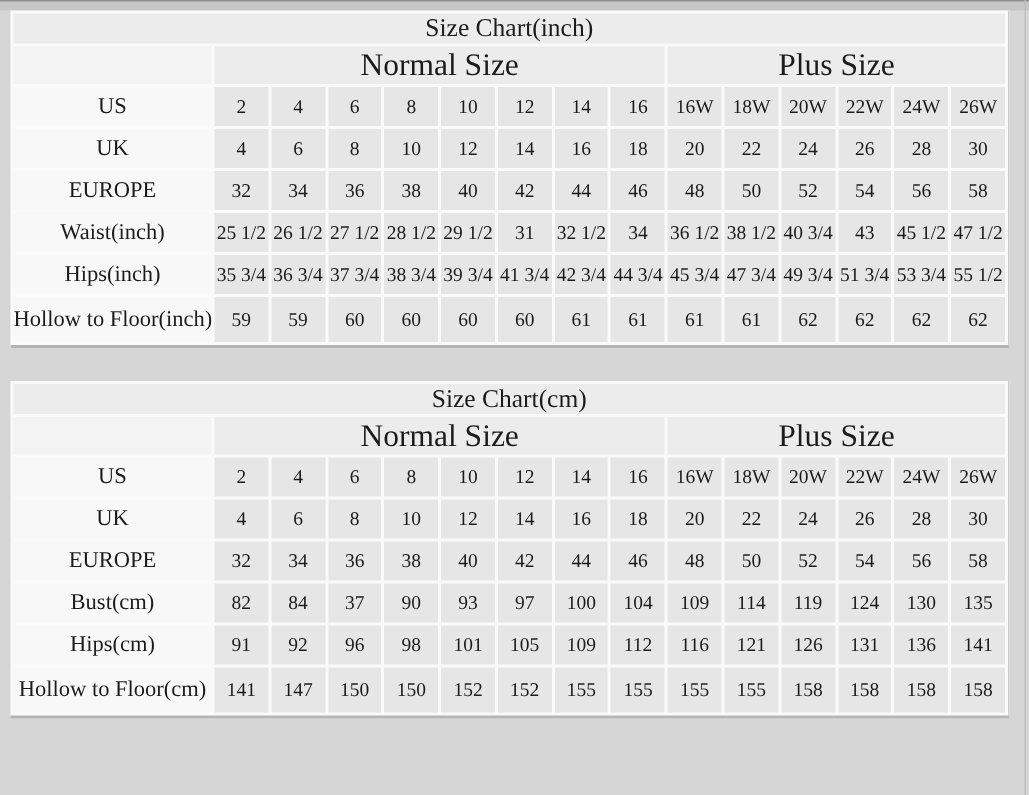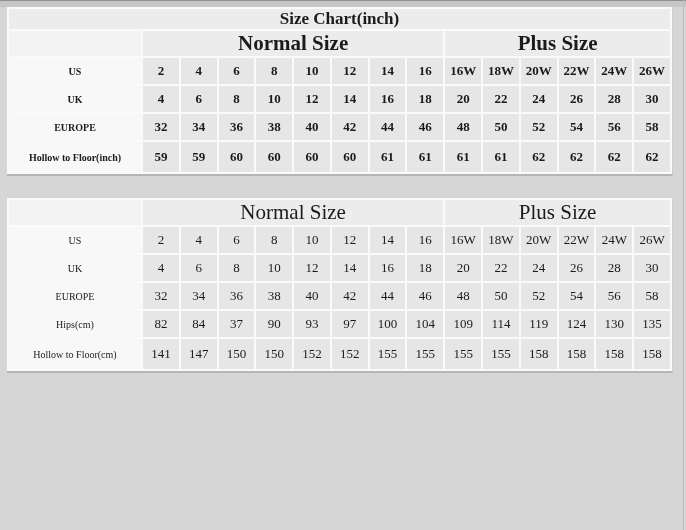--- a/index.html
+++ b/index.html
@@ -16,41 +16,41 @@
     background:#c6c6c6; border-top:1px solid #8f8f8f; box-sizing:border-box;
   }
   .right-edge {
     position:absolute; top:0; right:2px; width:1px; height:530px;
     background:#bdbdbd;
   }
   .page {
     position:absolute; top:7px; left:7px; width:672px;
   }
   section.size-table { display:block; }
-  section.size-table:first-of-type { margin-bottom:22px;font-weight:bold; }
+  section.size-table:first-of-type { margin-bottom:22px; }
   table {
     border-collapse:separate;
     border-spacing:2px;
     table-layout:fixed;
     width:666px;
     background:#fafafa;
     border-bottom:2px solid #b5b5b5;
     border-right:1px solid #cfcfcf;
   }
   td {
     vertical-align:middle;
     text-align:center;
     padding:0;
     white-space:nowrap;
     overflow:hidden;
   }
   td.title   { background:#ececec; font-size:17px; height:20px; }
   td.group   { background:#ececec; font-size:21px; height:20px; }
   td.corner  { background:#f3f3f3; }
-  td.rowlabel{ background:#f8f8f8; font-size:10px; }
+  td.rowlabel{ background:#f8f8f8; font-size:15px; }
   td.cell    { background:#e6e6e6; font-size:13px; }
   tr.data td { height:26px; }
   tr.last td { height:30px; }
 </style>
 </head>
 <body>
 
 <div class="top-edge"></div>
 <div class="right-edge"></div>
 
@@ -126,20 +126,54 @@
             <td class="cell">40</td>
             <td class="cell">42</td>
             <td class="cell">44</td>
             <td class="cell">46</td>
             <td class="cell">48</td>
             <td class="cell">50</td>
             <td class="cell">52</td>
             <td class="cell">54</td>
             <td class="cell">56</td>
             <td class="cell">58</td>
+          </tr>
+          <tr class="data">
+            <td class="rowlabel">Waist(inch)</td>
+            <td class="cell">25 1/2</td>
+            <td class="cell">26 1/2</td>
+            <td class="cell">27 1/2</td>
+            <td class="cell">28 1/2</td>
+            <td class="cell">29 1/2</td>
+            <td class="cell">31</td>
+            <td class="cell">32 1/2</td>
+            <td class="cell">34</td>
+            <td class="cell">36 1/2</td>
+            <td class="cell">38 1/2</td>
+            <td class="cell">40 3/4</td>
+            <td class="cell">43</td>
+            <td class="cell">45 1/2</td>
+            <td class="cell">47 1/2</td>
+          </tr>
+          <tr class="data">
+            <td class="rowlabel">Hips(inch)</td>
+            <td class="cell">35 3/4</td>
+            <td class="cell">36 3/4</td>
+            <td class="cell">37 3/4</td>
+            <td class="cell">38 3/4</td>
+            <td class="cell">39 3/4</td>
+            <td class="cell">41 3/4</td>
+            <td class="cell">42 3/4</td>
+            <td class="cell">44 3/4</td>
+            <td class="cell">45 3/4</td>
+            <td class="cell">47 3/4</td>
+            <td class="cell">49 3/4</td>
+            <td class="cell">51 3/4</td>
+            <td class="cell">53 3/4</td>
+            <td class="cell">55 1/2</td>
           </tr>
           <tr class="data last">
             <td class="rowlabel">Hollow to Floor(inch)</td>
             <td class="cell">59</td>
             <td class="cell">59</td>
             <td class="cell">60</td>
             <td class="cell">60</td>
             <td class="cell">60</td>
             <td class="cell">60</td>
             <td class="cell">61</td>
@@ -168,20 +202,23 @@
           <col>
           <col>
           <col>
           <col>
           <col>
           <col>
           <col>
         </colgroup>
         <tbody>
           <tr>
+            <td colspan="15" class="title">Size Chart(cm)</td>
+          </tr>
+          <tr>
             <td class="corner"></td>
             <td colspan="8" class="group">Normal Size</td>
             <td colspan="6" class="group">Plus Size</td>
           </tr>
           <tr class="data">
             <td class="rowlabel">US</td>
             <td class="cell">2</td>
             <td class="cell">4</td>
             <td class="cell">6</td>
             <td class="cell">8</td>
@@ -224,35 +261,52 @@
             <td class="cell">44</td>
             <td class="cell">46</td>
             <td class="cell">48</td>
             <td class="cell">50</td>
             <td class="cell">52</td>
             <td class="cell">54</td>
             <td class="cell">56</td>
             <td class="cell">58</td>
           </tr>
           <tr class="data">
-            <td class="rowlabel">Hips(cm)</td>
+            <td class="rowlabel">Bust(cm)</td>
             <td class="cell">82</td>
             <td class="cell">84</td>
             <td class="cell">37</td>
             <td class="cell">90</td>
             <td class="cell">93</td>
             <td class="cell">97</td>
             <td class="cell">100</td>
             <td class="cell">104</td>
             <td class="cell">109</td>
             <td class="cell">114</td>
             <td class="cell">119</td>
             <td class="cell">124</td>
             <td class="cell">130</td>
             <td class="cell">135</td>
+          </tr>
+          <tr class="data">
+            <td class="rowlabel">Hips(cm)</td>
+            <td class="cell">91</td>
+            <td class="cell">92</td>
+            <td class="cell">96</td>
+            <td class="cell">98</td>
+            <td class="cell">101</td>
+            <td class="cell">105</td>
+            <td class="cell">109</td>
+            <td class="cell">112</td>
+            <td class="cell">116</td>
+            <td class="cell">121</td>
+            <td class="cell">126</td>
+            <td class="cell">131</td>
+            <td class="cell">136</td>
+            <td class="cell">141</td>
           </tr>
           <tr class="data last">
             <td class="rowlabel">Hollow to Floor(cm)</td>
             <td class="cell">141</td>
             <td class="cell">147</td>
             <td class="cell">150</td>
             <td class="cell">150</td>
             <td class="cell">152</td>
             <td class="cell">152</td>
             <td class="cell">155</td>

